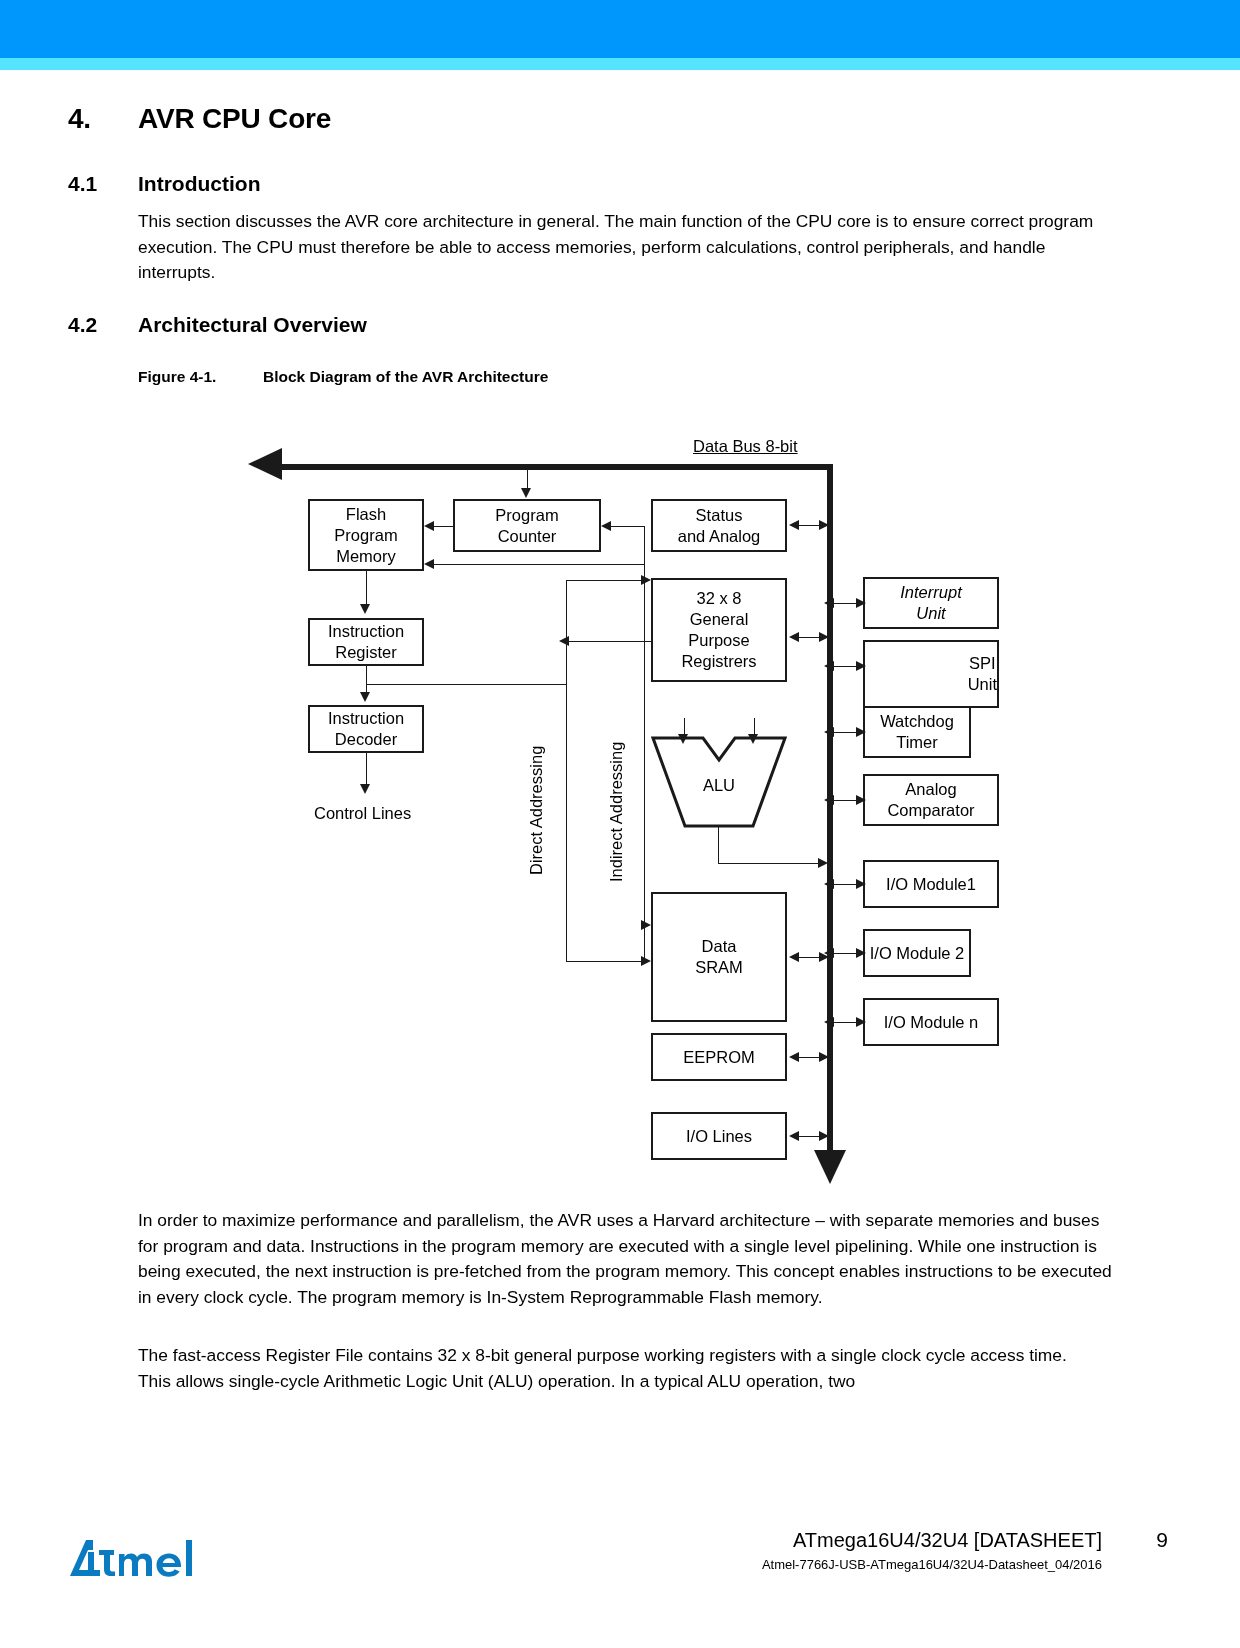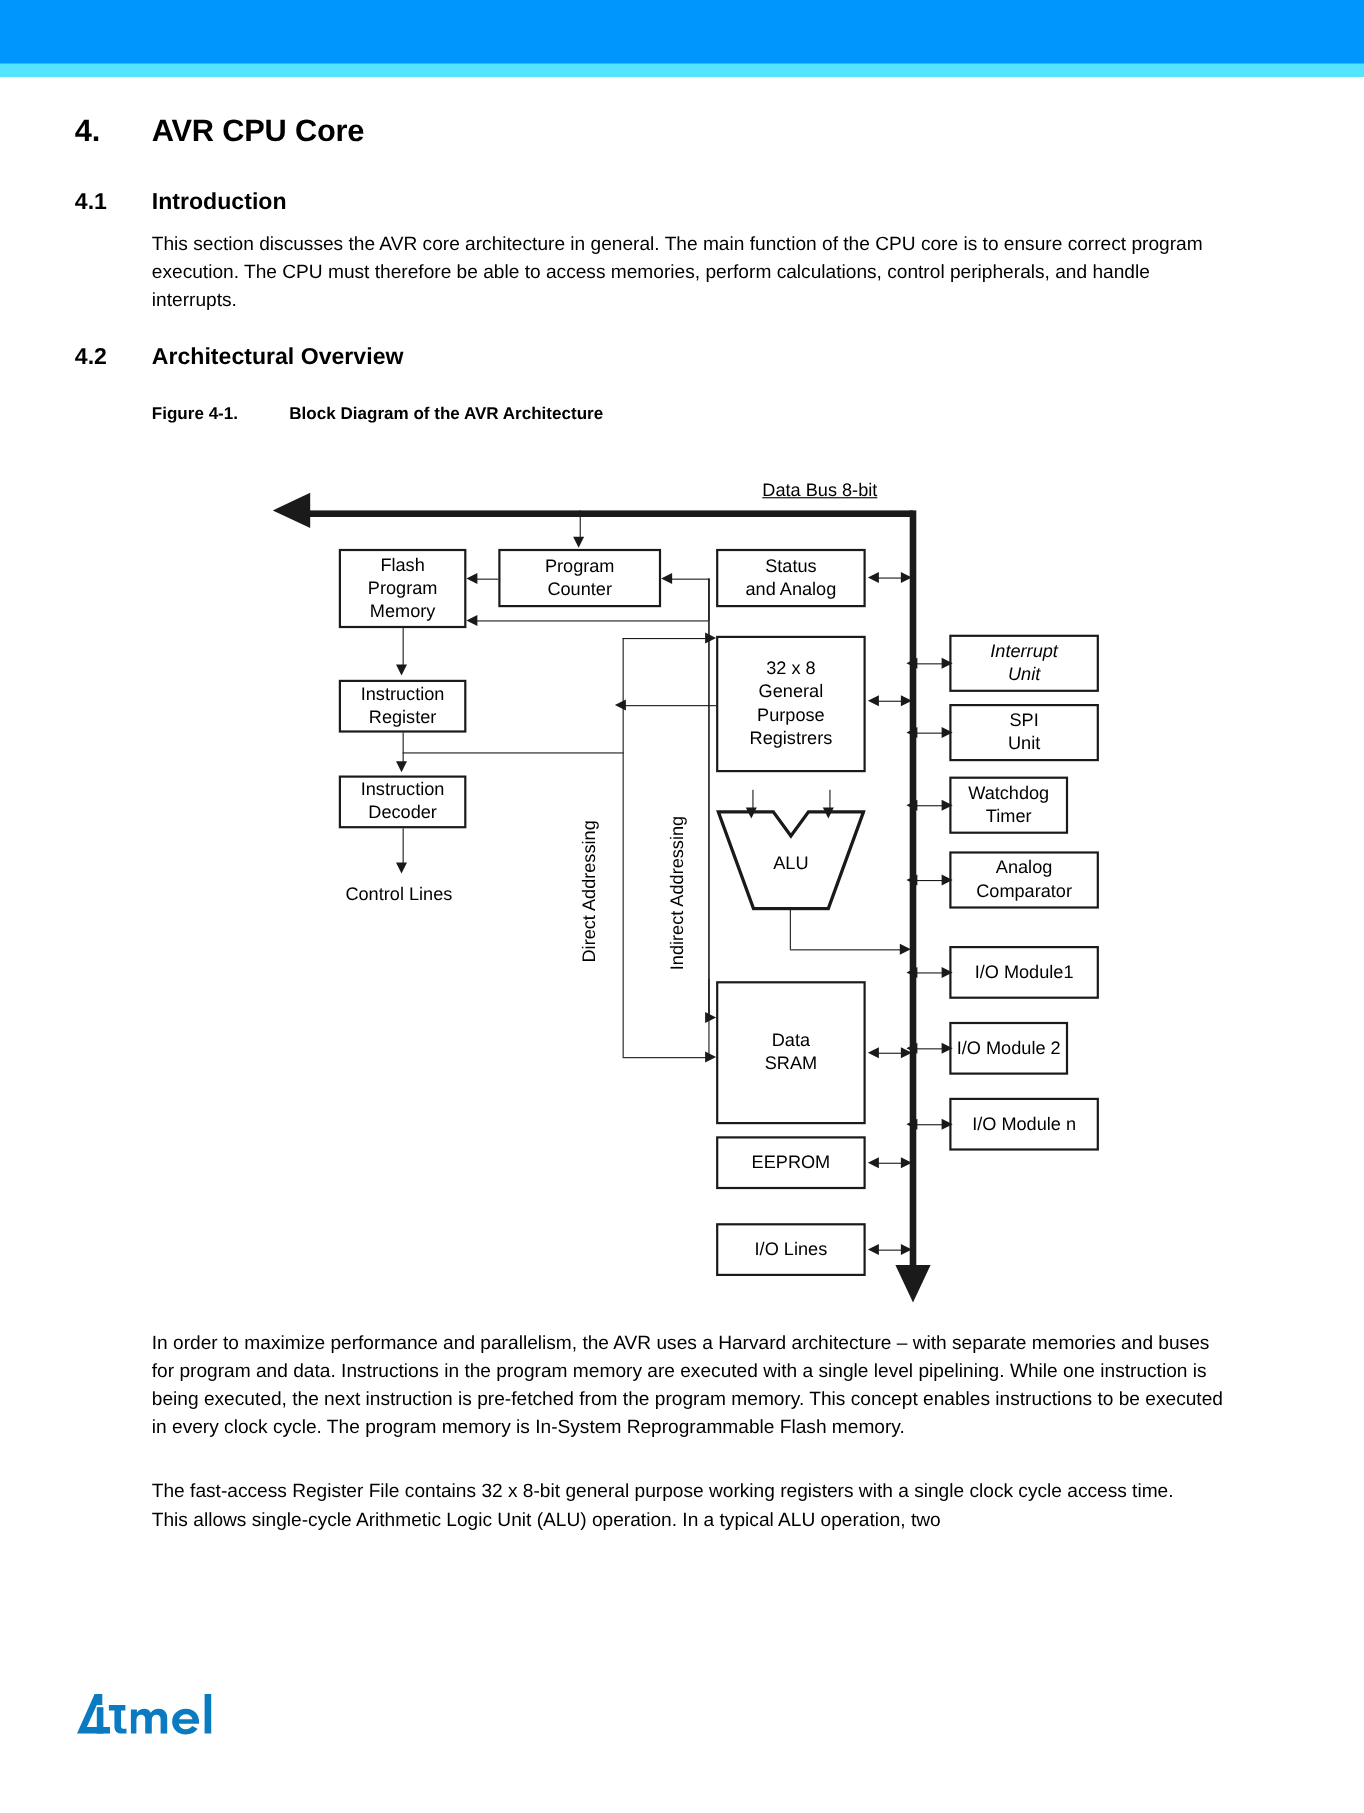--- a/index.html
+++ b/index.html
@@ -289,21 +289,21 @@
     <div class="blk" id="blk-pc" style="left:453px; top:79px; width:148px; height:53px;">
       <span style="white-space:pre-line;">Program
 Counter</span>
     </div>
 
     <div class="blk" id="blk-status" style="left:651px; top:79px; width:136px; height:53px;">
       <span style="white-space:pre-line;">Status
 and Analog</span>
     </div>
 
-    <div class="blk" id="blk-regfile" style="left:651px; top:158px; width:136px; height:124px;">
+    <div class="blk" id="blk-regfile" style="left:651px; top:158px; width:136px; height:104px;">
       <span style="white-space:pre-line;">32 x 8
 General
 Purpose
 Registrers</span>
     </div>
 
     <div id="alu-shape">
       <svg width="136" height="92" viewBox="0 0 136 92" xmlns="http://www.w3.org/2000/svg">
         <path d="M 2,2 L 52,2 L 68,24 L 84,2 L 134,2 L 102,90 L 34,90 Z" fill="#ffffff" stroke="#1a1a1a" stroke-width="3" stroke-linejoin="miter"></path>
       </svg>
@@ -320,21 +320,21 @@
     </div>
 
     <div class="blk" id="blk-iolines" style="left:651px; top:692px; width:136px; height:48px;">
       <span style="white-space:pre-line;">I/O Lines</span>
     </div>
 
     <div class="blk" style="left:863px; top:157px; width:136px; height:52px;">
       <span style="white-space:pre-line;font-style:italic;">Interrupt
 Unit</span>
     </div>
-    <div class="blk" style="left:863px; top:220px; width:136px; height:52px;">
+    <div class="blk" style="left:863px; top:220px; width:136px; height:68px;justify-content:flex-end;">
       <span style="white-space:pre-line;">SPI
 Unit</span>
     </div>
     <div class="blk" style="left:863px; top:286px; width:108px; height:52px;">
       <span style="white-space:pre-line;">Watchdog
 Timer</span>
     </div>
     <div class="blk" style="left:863px; top:354px; width:136px; height:52px;">
       <span style="white-space:pre-line;">Analog
 Comparator</span>
@@ -495,14 +495,21 @@
 
         <path d="M53,22 L58.5,22 L58.5,25 C60,22.5 62.5,21.5 65,21.5 C68,21.5 70,22.8 71,25 C72.7,22.6 75.2,21.5 78,21.5 C83,21.5 86,24.6 86,29.5 L86,44 L80,44 L80,31 C80,28.2 78.6,26.8 76.2,26.8 C73.6,26.8 72,28.6 72,31.6 L72,44 L66,44 L66,31 C66,28.2 64.7,26.8 62.3,26.8 C59.7,26.8 58,28.6 58,31.6 L58,44 L53,44 Z"></path>
 
         <path d="M103,21.5 C110.5,21.5 115,26.8 115,33.6 L115,35 L96.5,35 C97.2,38.3 99.6,40 103,40 C105.6,40 107.5,39 108.7,37.2 L113.6,39.6 C111.4,43 107.6,44.8 103,44.8 C95.6,44.8 90.5,39.8 90.5,33.2 C90.5,26.6 95.6,21.5 103,21.5 Z M103,26.3 C99.9,26.3 97.6,28.1 96.8,31 L109,31 C108.4,28.1 106.1,26.3 103,26.3 Z"></path>
 
         <path d="M120,8 L126,8 L126,44 L120,44 Z"></path>
       </g>
     </svg>
   </div>
 
+  <div id="footer-right">
+    <div id="footer-title-row">
+      <span id="footer-title">ATmega16U4/32U4 [DATASHEET]</span>
+      <span id="footer-page">9</span>
+    </div>
+    <div id="footer-docid">Atmel-7766J-USB-ATmega16U4/32U4-Datasheet_04/2016</div>
+  </div>
 
 </div>
 
 </body></html>

